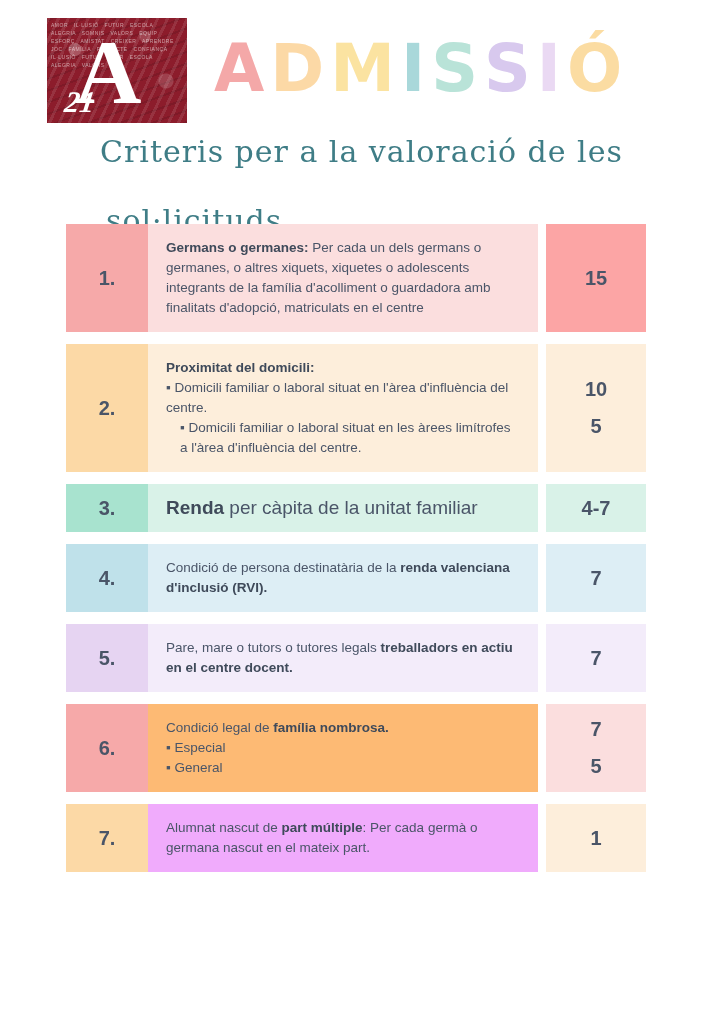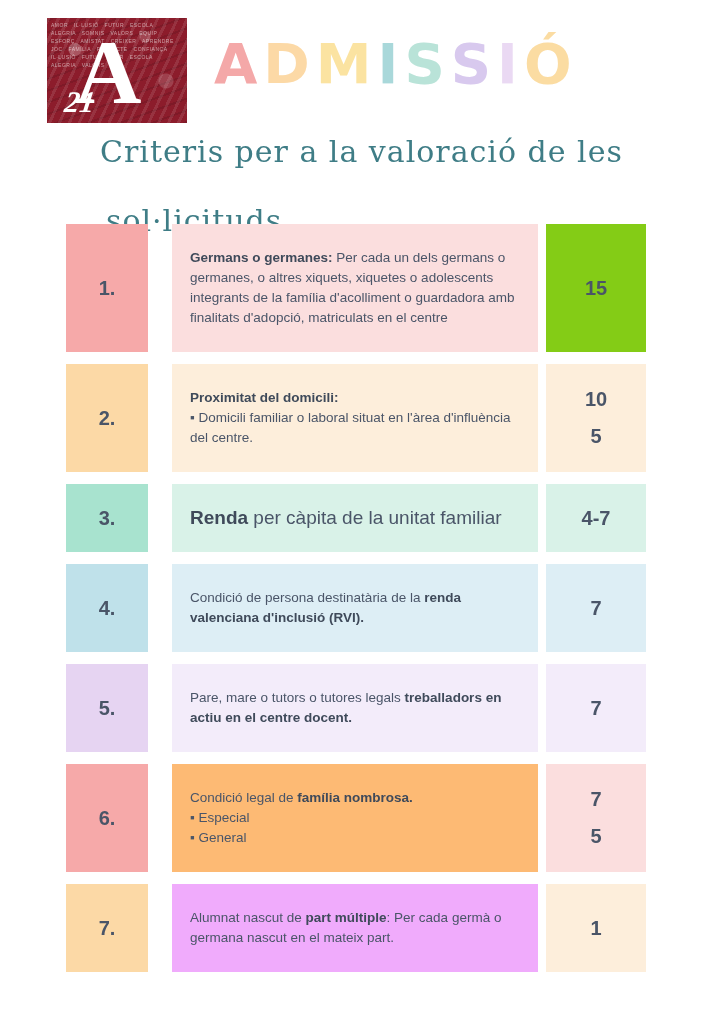--- a/index.html
+++ b/index.html
@@ -79,21 +79,21 @@
     color: #ffffff;
     transform: skewX(-8deg);
   }
 
   .title {
     position: absolute;
     left: 214px;
     top: 36px;
     font-family: "DejaVu Sans", sans-serif;
     font-weight: bold;
-    font-size: 56px;
+    font-size: 65px;
     letter-spacing: 6px;
     line-height: 1;
     white-space: nowrap;
   }
   .title span { display: inline-block; }
 
   .subtitle {
     position: absolute;
     left: 100px;
     top: 126px;
@@ -127,22 +127,22 @@
     flex: 0 0 82px;
     display: flex;
     align-items: center;
     justify-content: center;
     font-size: 20px;
     font-weight: bold;
     color: #4a5568;
   }
   .cell-text {
     flex: 1 1 auto;
-    margin-left: 24px;
-    padding: 24px 18px;
+    margin-left: 0;
+    padding: 14px 18px;
     font-size: 13.5px;
     line-height: 20px;
     display: flex;
     flex-direction: column;
     justify-content: center;
     box-sizing: border-box;
   }
   .cell-score {
     width: 100px;
     flex: 0 0 100px;
@@ -182,29 +182,30 @@
       <span class="line2">sol·licituds</span>
     </div>
   </div>
 
   <div class="table">
       <div class="row">
         <div class="cell-num" style="background: rgb(246, 169, 169);">1.</div>
         <div class="cell-text" style="background: rgb(251, 222, 222);">
           <div><b>Germans o germanes:</b> Per cada un dels germans o germanes, o altres xiquets, xiquetes o adolescents integrants de la família d'acolliment o guardadora amb finalitats d'adopció, matriculats en el centre</div>
         </div>
-        <div class="cell-score" style="background: #84cc16;">
+        <div class="cell-score" style="background: #fca5a5;">
           <div class="pts">15</div>
         </div>
       </div>
       <div class="row">
         <div class="cell-num" style="background: rgb(252, 217, 166);">2.</div>
         <div class="cell-text" style="background: rgb(253, 238, 219);">
           <div><b>Proximitat del domicili:</b></div>
           <span class="bullet-line">▪ Domicili familiar o laboral situat en l'àrea d'influència del centre.</span>
+          <span class="bullet-line indent">▪ Domicili familiar o laboral situat en les àrees limítrofes a l'àrea d'influència del centre.</span>
         </div>
         <div class="cell-score pts-multi" style="background: rgb(253, 238, 219);">
           <div class="pts">10</div>
           <div class="pts">5</div>
         </div>
       </div>
       <div class="row">
         <div class="cell-num" style="background: rgb(168, 227, 207);">3.</div>
         <div class="cell-text big-text" style="background: rgb(217, 242, 232);">
           <div><b>Renda</b> per càpita de la unitat familiar</div>

